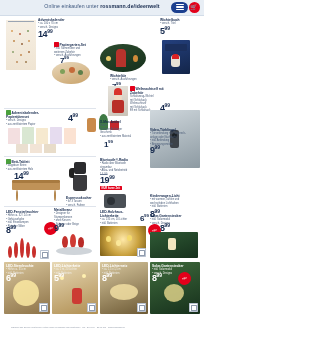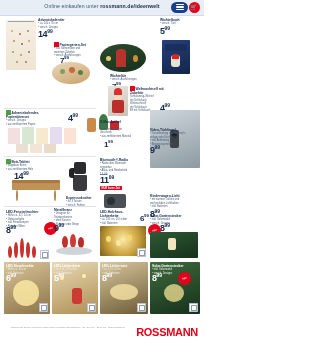--- a/index.html
+++ b/index.html
@@ -261,21 +261,21 @@
   </div>
 
   <div class="band" style="left:100px;top:158px;width:44px;">
     <div class="ttl">Bluetooth®-Radio</div>
     <div class="bul" style="white-space:pre-line;">• Radio über Bluetooth
   streambar
 • Akku- und Netzbetrieb</div>
   </div>
   <div class="old band" style="left:100px;top:172px;">14.99</div>
   <div class="price band" style="left:100px;top:176px;font-size:9px;">
-    <span>11</span><span class="c">99</span>
+    <span>19</span><span class="c">99</span>
   </div>
   <div class="np" style="left:100px;top:186px;">NUR kurze Zeit</div>
   <div class="img" style="left:102px;top:192px;width:26px;height:18px;background:transparent;">
     <div class="dot" style="left:2px;top:2px;width:22px;height:14px;background:#4a5056;border-radius:2px;"></div>
     <div class="dot" style="left:5px;top:5px;width:8px;height:8px;background:#2c3136;border-radius:50%;"></div>
   </div>
 
   <div class="band" style="left:150px;top:194px;width:48px;">
     <div class="ttl">Kinderwagen-Licht</div>
     <div class="bul" style="white-space:pre-line;">• mit warmen, kühlen und
@@ -409,18 +409,15 @@
 • versch. Designs</div>
   </div>
   <div class="price band" style="left:152px;top:274px;font-size:9px;color:#fff;">
     <span>8</span><span class="c">99</span>
   </div>
   <div class="seal" style="left:178px;top:272px;">NEU</div>
   <div class="ficon" style="left:189px;top:303px;"></div>
 
   <div class="foot">
     <div class="fine">ROSSMANN Service-Center/Info-Hotline 0800 00 ROSSMANN (kostenfrei) · Mo.–Sa. 8.00 – 20.00 Uhr · www.rossmann.de</div>
-    <div class="logo">
-      <span>ROSSMANN</span>
-    </div>
   </div>
 
 </div>
 
 </body></html>

